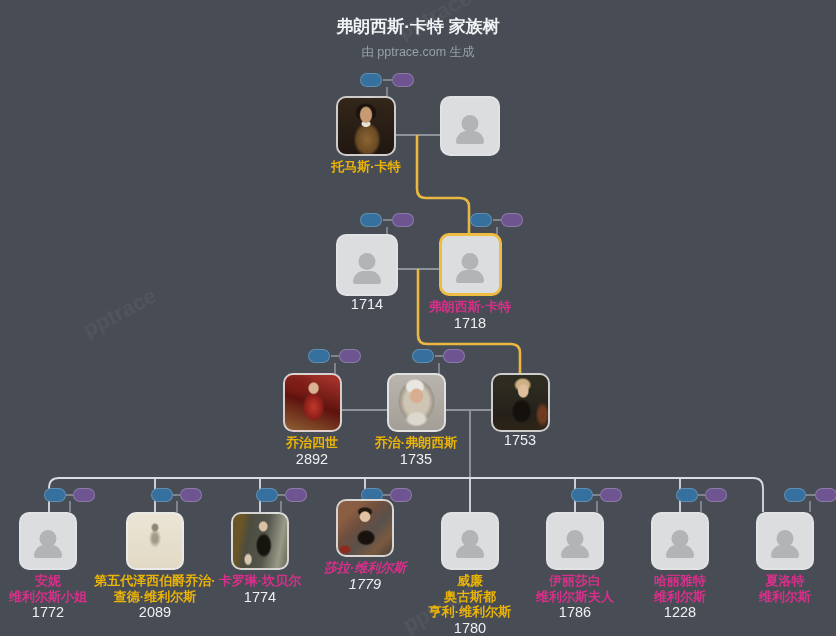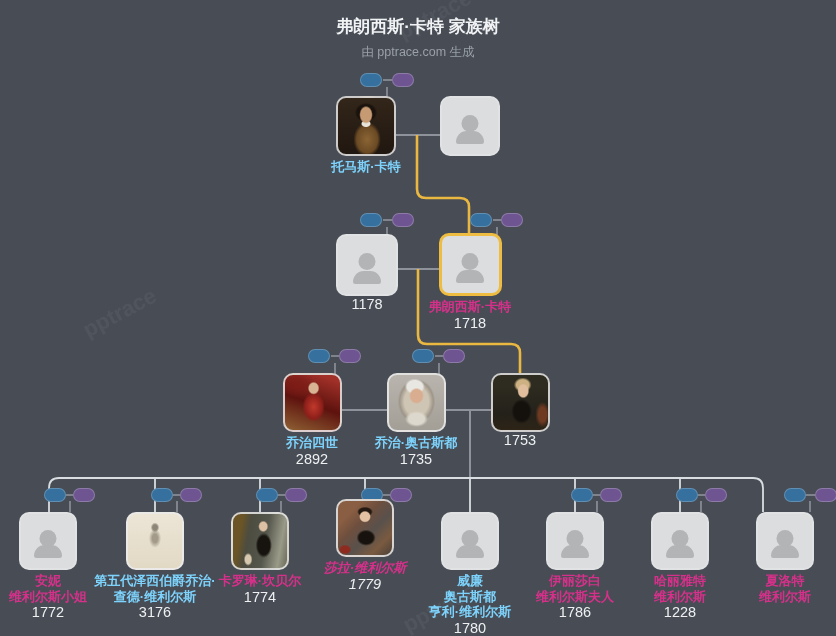--- a/index.html
+++ b/index.html
@@ -68,21 +68,21 @@
     width:28px;height:13px;
     border-radius:14px 14px 3px 3px;
     background:#b2b4b6;left:50%;bottom:18%;
     transform:translateX(-50%);
   }
   .name{
     margin-top:3px;text-align:center;
     font-size:13px;font-weight:bold;line-height:15.5px;
     white-space:pre-line;width:160px;
   }
-  .name.male{color:#7dd3fc;}
+  .name.male{color:#eab308;}
   .name.female{color:#d7308a;}
   .year{
     text-align:center;color:#eef0f2;
     font-size:14.5px;line-height:16px;width:160px;
   }
   
   .p-thomas{background:
     radial-gradient(ellipse 9px 12px at 50% 30%, #c69a72 60%, rgba(198,154,114,0) 75%),
     radial-gradient(ellipse 7px 5px at 50% 46%, #e8e4da 55%, rgba(232,228,218,0) 72%),
     radial-gradient(ellipse 15px 13px at 50% 26%, #1a120c 60%, rgba(26,18,12,0) 75%),
@@ -214,54 +214,54 @@
   <div class="node" style="left:286px;top:96px;">
     <div class="photo p-thomas" style="width:56px;height:56px;"></div>
     <div class="name male">托马斯·卡特</div>
   </div>
   <div class="node" style="left:390px;top:96px;">
     <div class="photo ph" style="width:56px;height:56px;"></div>
   </div>
 
   <div class="node" style="left:287px;top:234px;">
     <div class="photo ph" style="width:58px;height:58px;"></div>
-    <div class="year">1178</div>
+    <div class="year">1714</div>
   </div>
   <div class="node" style="left:390px;top:233px;align-items:center;">
     <div class="photo ph highlight" style="width:57px;height:57px;"></div>
     <div class="name female">弗朗西斯·卡特</div>
     <div class="year">1718</div>
   </div>
 
   <div class="node" style="left:232px;top:373px;">
     <div class="photo p-george4" style="width:55px;height:55px;"></div>
     <div class="name male">乔治四世</div>
     <div class="year">2892</div>
   </div>
   <div class="node" style="left:336px;top:373px;">
     <div class="photo p-georgev" style="width:55px;height:55px;"></div>
-    <div class="name male">乔治·奥古斯都</div>
+    <div class="name male">乔治·弗朗西斯</div>
     <div class="year">1735</div>
   </div>
   <div class="node" style="left:440px;top:373px;">
     <div class="photo p-francesv" style="width:55px;height:55px;"></div>
     <div class="year">1753</div>
   </div>
 
   <div class="node" style="left:-32px;top:512px;">
     <div class="photo ph" style="width:54px;height:54px;"></div>
     <div class="name female">安妮
 维利尔斯小姐</div>
     <div class="year">1772</div>
   </div>
   <div class="node" style="left:75px;top:512px;">
     <div class="photo p-george5" style="width:54px;height:54px;"></div>
     <div class="name male">第五代泽西伯爵乔治·
 查德·维利尔斯</div>
-    <div class="year">3176</div>
+    <div class="year">2089</div>
   </div>
   <div class="node" style="left:180px;top:512px;">
     <div class="photo p-caroline" style="width:54px;height:54px;"></div>
     <div class="name female">卡罗琳·坎贝尔</div>
     <div class="year">1774</div>
   </div>
   <div class="node" style="left:285px;top:499px;font-style:italic;">
     <div class="photo p-sarah" style="width:54px;height:54px;"></div>
     <div class="name female">莎拉·维利尔斯</div>
     <div class="year">1779</div>

